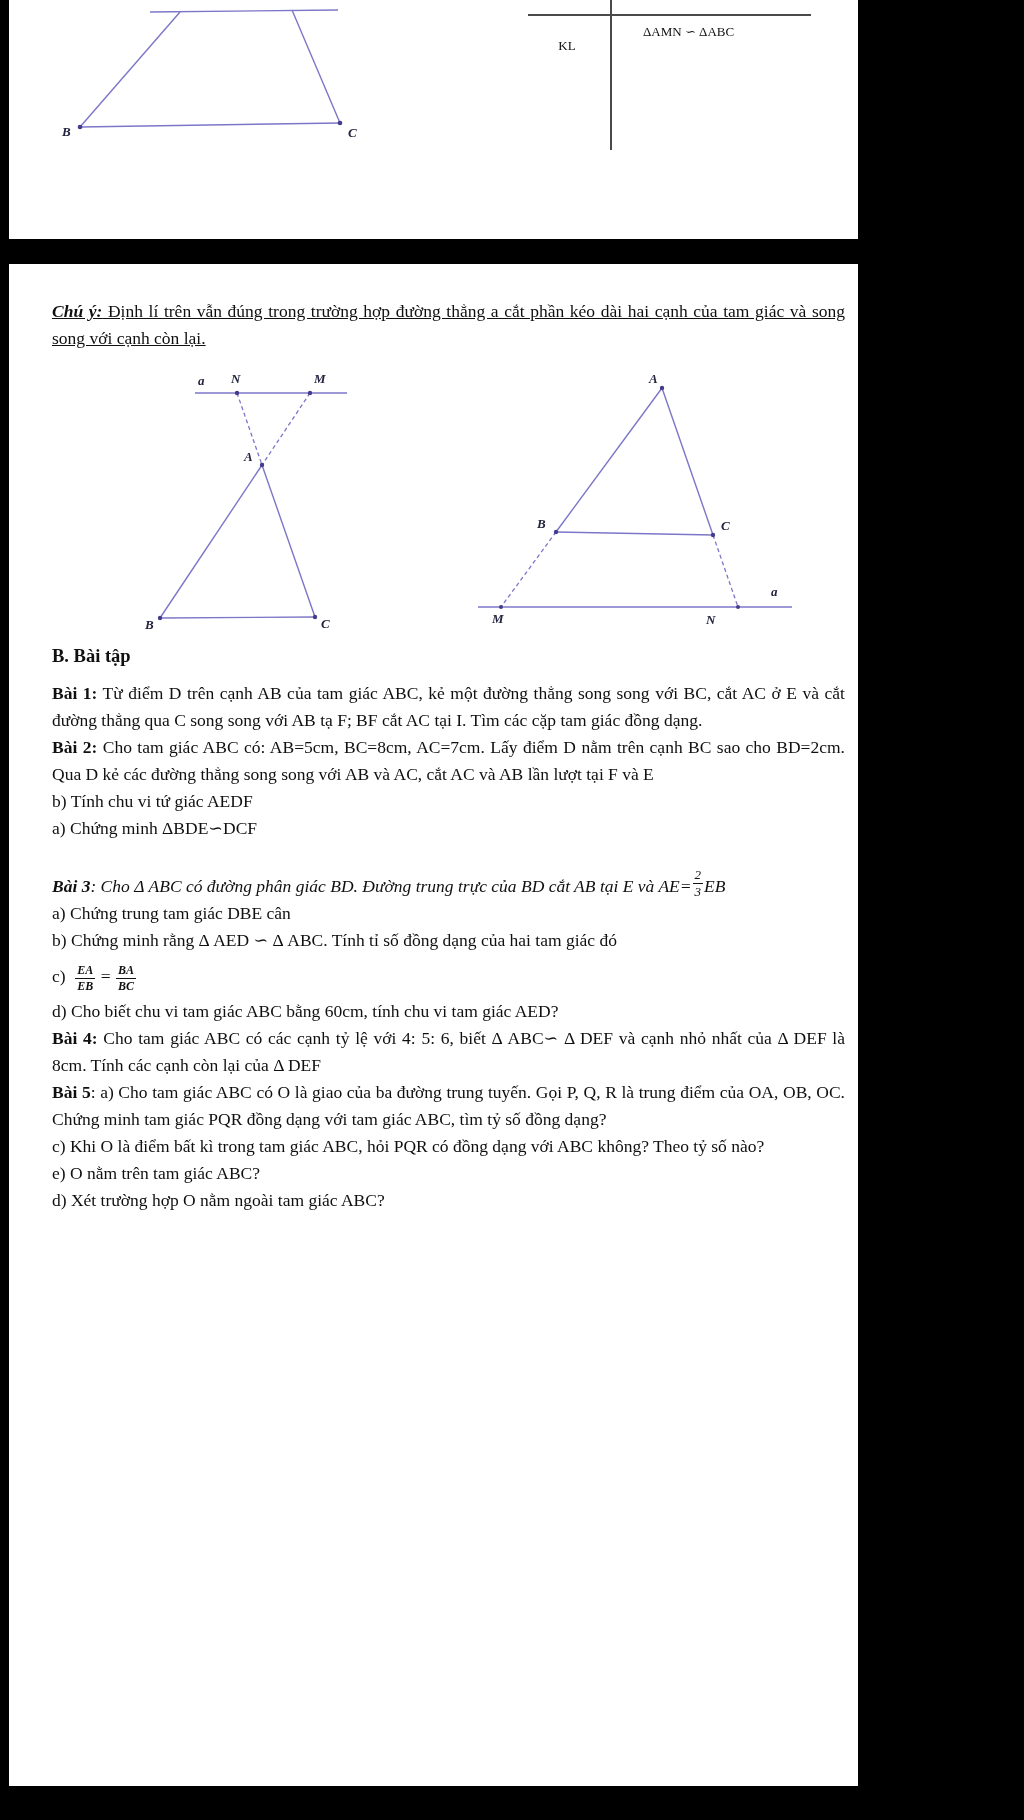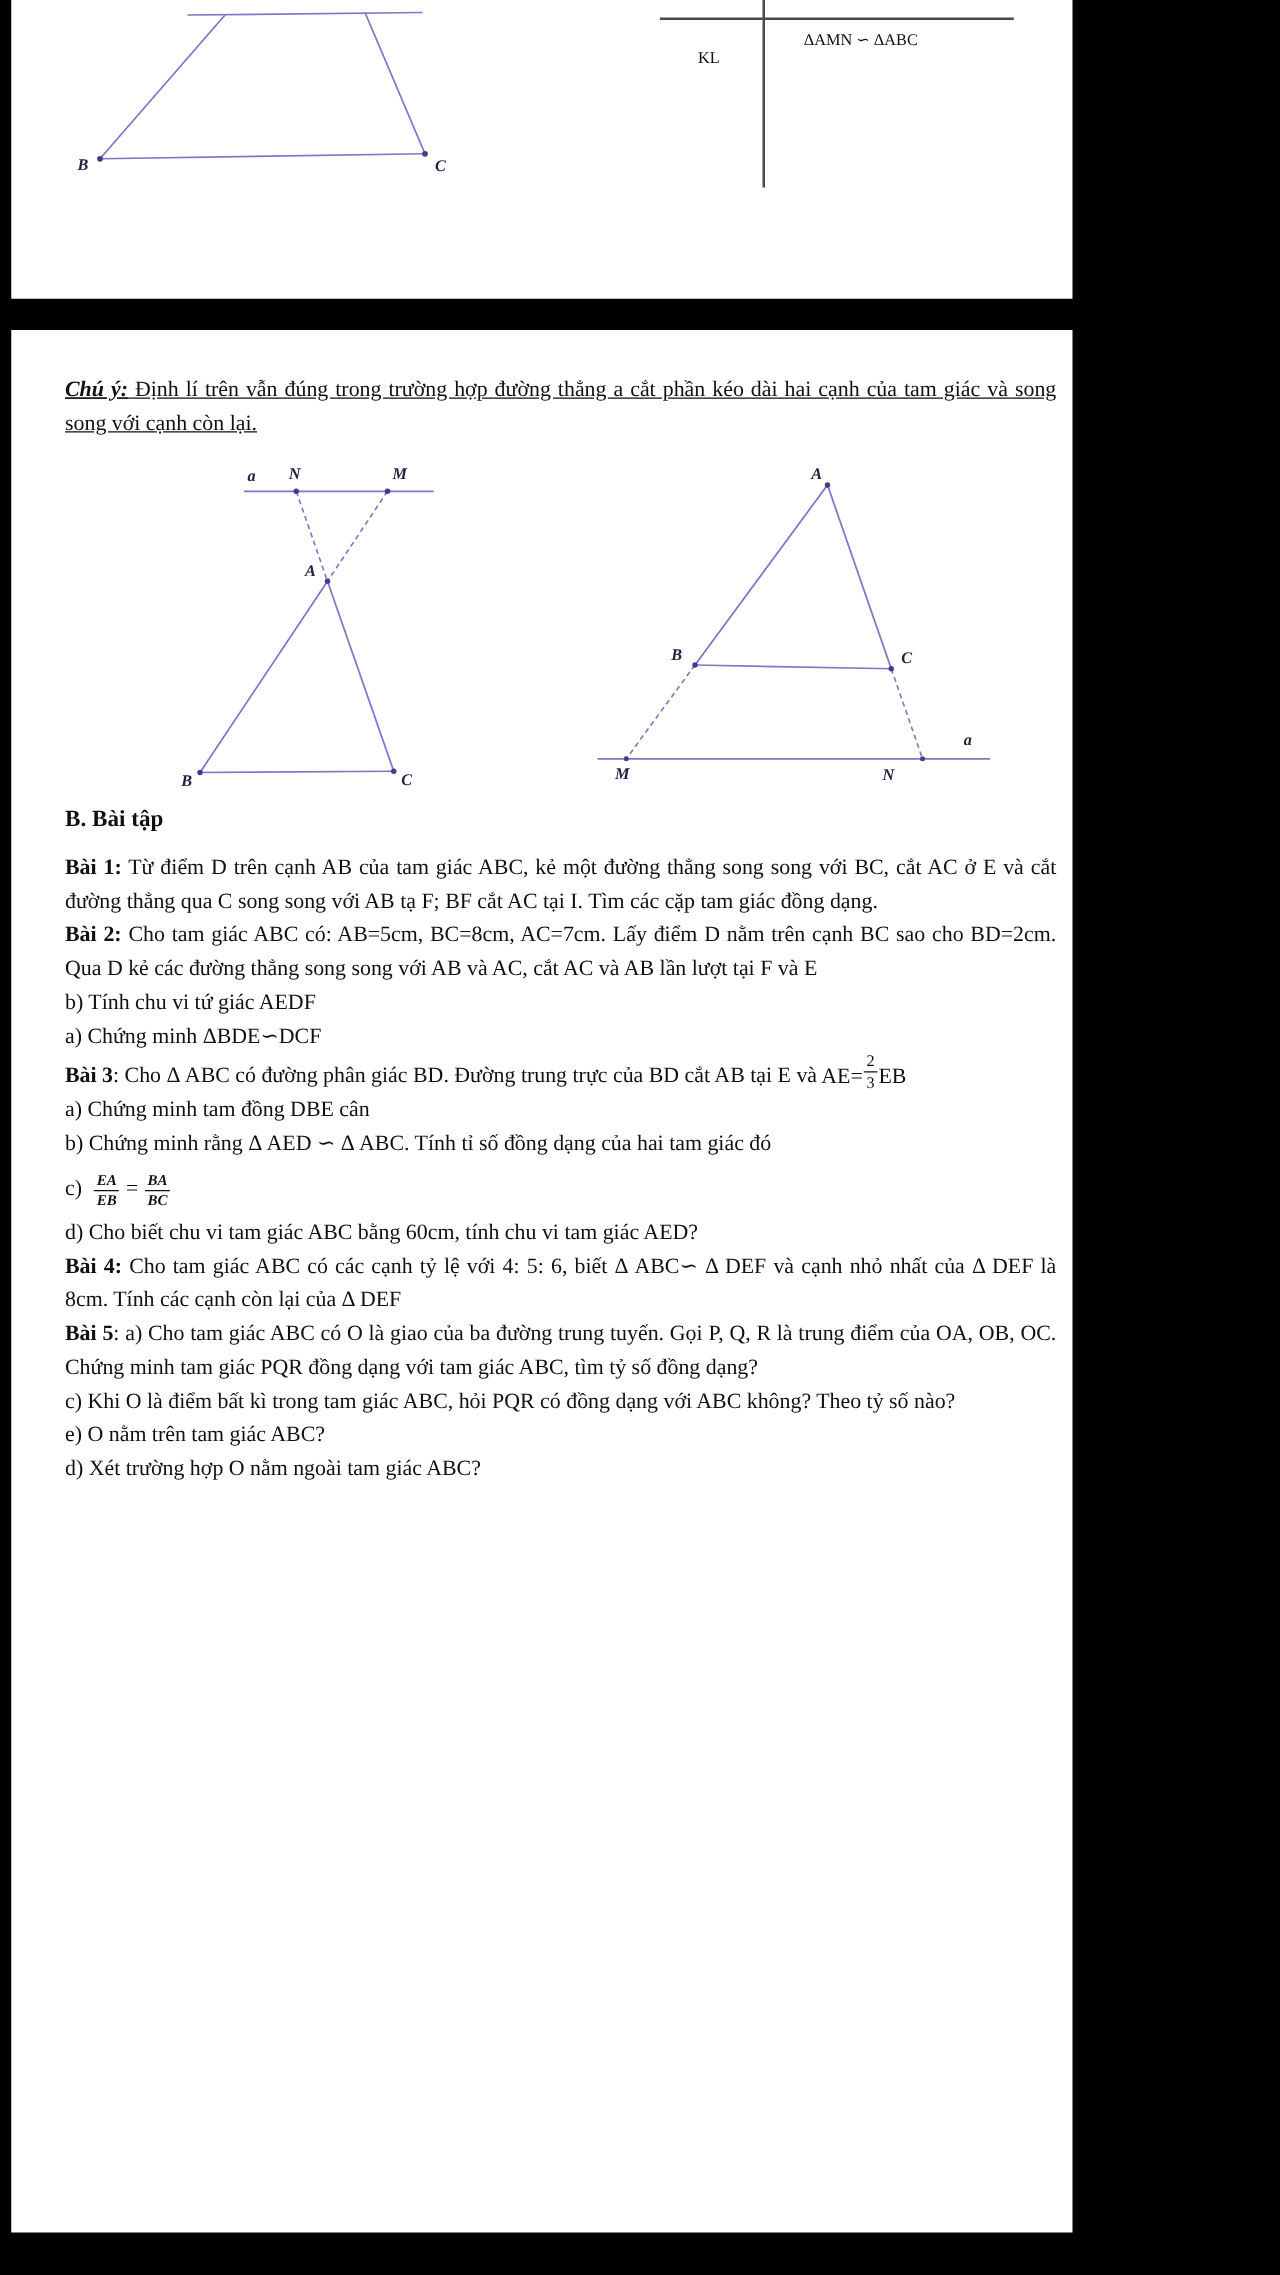--- a/index.html
+++ b/index.html
@@ -119,24 +119,24 @@
     <p class="para">
       <span class="b">Bài 1:</span><span> Từ điểm D trên cạnh AB của tam giác ABC, kẻ một đường thẳng song song với BC, cắt AC ở E và cắt đường thẳng qua C song song với AB tạ F; BF cắt AC tại I. Tìm các cặp tam giác đồng dạng.</span>
     </p>
 
     <p class="para">
       <span class="b">Bài 2:</span><span> Cho tam giác ABC có: AB=5cm, BC=8cm, AC=7cm. Lấy điểm D nằm trên cạnh BC sao cho BD=2cm. Qua D kẻ các đường thẳng song song với AB và AC, cắt AC và AB lần lượt tại F và E</span>
     </p>
     <p class="para">b) Tính chu vi tứ giác AEDF</p>
     <p class="para">a) Chứng minh ΔBDE∽DCF</p>
 
-    <p class="para" style="">
+    <p class="para" style="margin-top:26px;font-style:italic;">
       <span class="b">Bài 3</span><span>: Cho Δ ABC có đường phân giác BD. Đường trung trực của BD cắt AB tại E và </span><span class="nowrap"><span>AE=</span><span class="frac small"><span class="num">2</span><span class="den">3</span></span><span>EB</span></span>
     </p>
-    <p class="para">a) Chứng minh tam đồng DBE cân</p>
+    <p class="para">a) Chứng trung tam giác DBE cân</p>
     <p class="para">b) Chứng minh rằng Δ AED ∽ Δ ABC. Tính tỉ số đồng dạng của hai tam giác đó</p>
     <p class="mathline">
       <span>c)</span>&nbsp;
       <span class="frac math"><span class="num">EA</span><span class="den">EB</span></span>
       <span>=</span>
       <span class="frac math"><span class="num">BA</span><span class="den">BC</span></span>
     </p>
     <p class="para">d) Cho biết chu vi tam giác ABC bằng 60cm, tính chu vi tam giác AED?</p>
 
     <p class="para">

